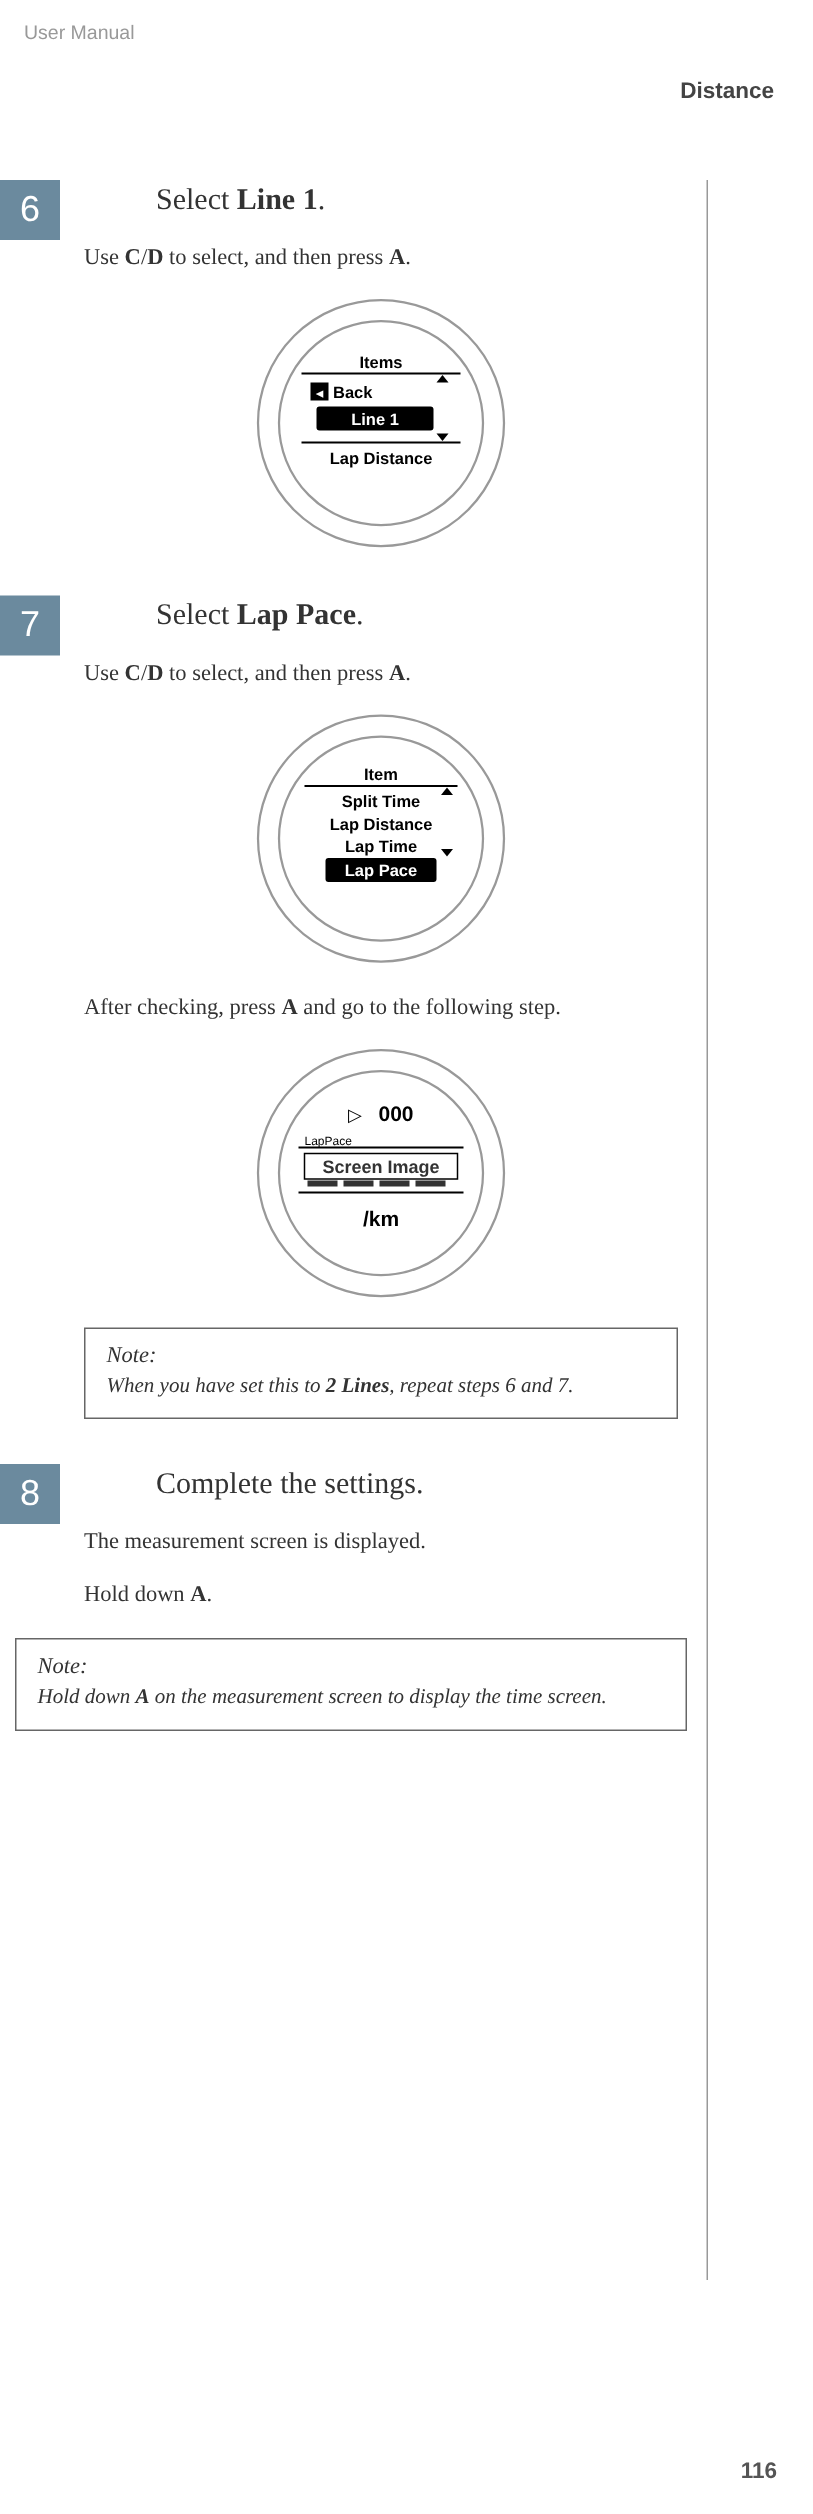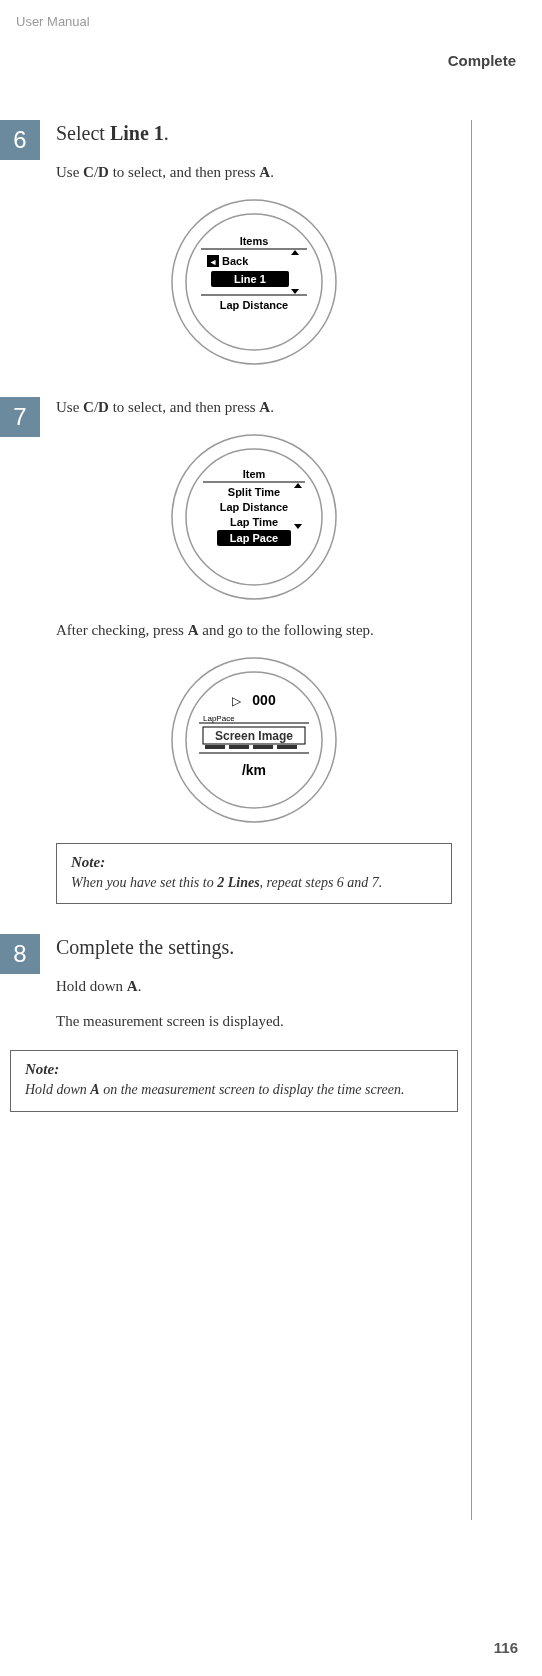--- a/index.html
+++ b/index.html
@@ -62,20 +62,21 @@
     }
     .step-body {
       margin-left: 56px;
       margin-right: 90px;
     }
     .step-title {
       font-size: 20px;
       color: #333;
       margin-bottom: 16px;
       line-height: 1.3;
+      margin-left: 48px;
     }
     .step-instr {
       font-size: 15px;
       color: #333;
       margin-bottom: 14px;
       line-height: 1.4;
     }
     .step-instr .bold {
       font-weight: bold;
     }
@@ -129,21 +130,21 @@
       padding: 10px 14px;
       margin: 18px 0;
     }
     .note-box-wide {
       border: 1.5px solid #666;
       padding: 10px 14px;
       margin: 18px 0 18px -56px;
       margin-right: -10px;
     }
     .note-label {
-      font-weight: bold;
+      font-weight: normal;
       font-style: italic;
       font-size: 15px;
       display: block;
       margin-bottom: 2px;
     }
     .note-text {
       font-style: italic;
       font-size: 14px;
       line-height: 1.45;
     }
@@ -159,21 +160,21 @@
     }
     .section {
       position: relative;
       margin-bottom: 30px;
     }
   </style>
 </head>
 <body>
 
 <div class="header-left">User Manual</div>
-<div class="header-right">Complete</div>
+<div class="header-right">Distance</div>
 
 <div class="content">
   <div class="vertical-rule"></div>
 
   <div class="section">
     <div class="step-num">6</div>
     <div class="step-body">
       <div class="step-title">
         <span>Select </span><b>Line 1</b><span>.</span>
       </div>
@@ -194,20 +195,23 @@
         <polygon class="arrow" points="122,92 130,92 126,97"></polygon>
         <line class="divider-line" x1="32" y1="98" x2="138" y2="98"></line>
         <text class="screen-text-bold" x="85" y="112">Lap Distance</text>
       </svg>
     </div>
   </div>
 
   <div class="section">
     <div class="step-num">7</div>
     <div class="step-body">
+      <div class="step-title">
+        <span>Select </span><b>Lap Pace</b><span>.</span>
+      </div>
       <div class="step-instr">
         <span>Use </span><span class="bold">C</span><span>/</span><span class="bold">D</span><span> to select, and then press </span><span class="bold">A</span><span>.</span>
       </div>
       <svg class="device" width="170" height="170">
         <circle class="outer-ring" cx="85" cy="85" r="82"></circle>
         <circle class="inner-ring" cx="85" cy="85" r="68"></circle>
         <text class="screen-text-bold" x="85" y="46">Item</text>
         <line class="divider-line" x1="34" y1="50" x2="136" y2="50"></line>
         <text class="screen-text-bold" x="85" y="64">Split Time</text>
         <polygon class="arrow" points="125,56 133,56 129,51"></polygon>
@@ -245,24 +249,24 @@
           <span>When you have set this to </span><b>2 Lines</b><span>, repeat steps 6 and 7.</span>
         </span>
       </div>
     </div>
   </div>
 
   <div class="section">
     <div class="step-num">8</div>
     <div class="step-body">
       <div class="step-title">Complete the settings.</div>
+      <div class="step-instr">The measurement screen is displayed.</div>
       <div class="step-instr">
         <span>Hold down </span><span class="bold">A</span><span>.</span>
       </div>
-      <div class="step-instr">The measurement screen is displayed.</div>
 
       <div class="note-box-wide" style="margin-left:-46px; margin-right:-6px;">
         <span class="note-label">Note:</span>
         <span class="note-text">
           <span>Hold down </span><b>A</b><span> on the measurement screen to display the time screen.</span>
         </span>
       </div>
     </div>
   </div>
 

